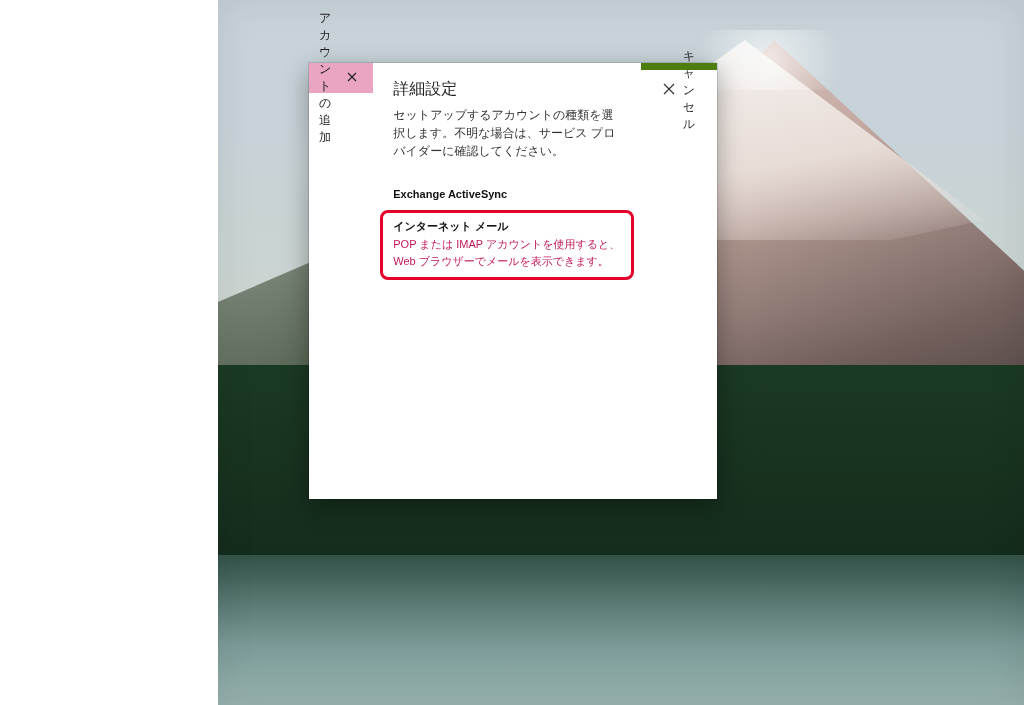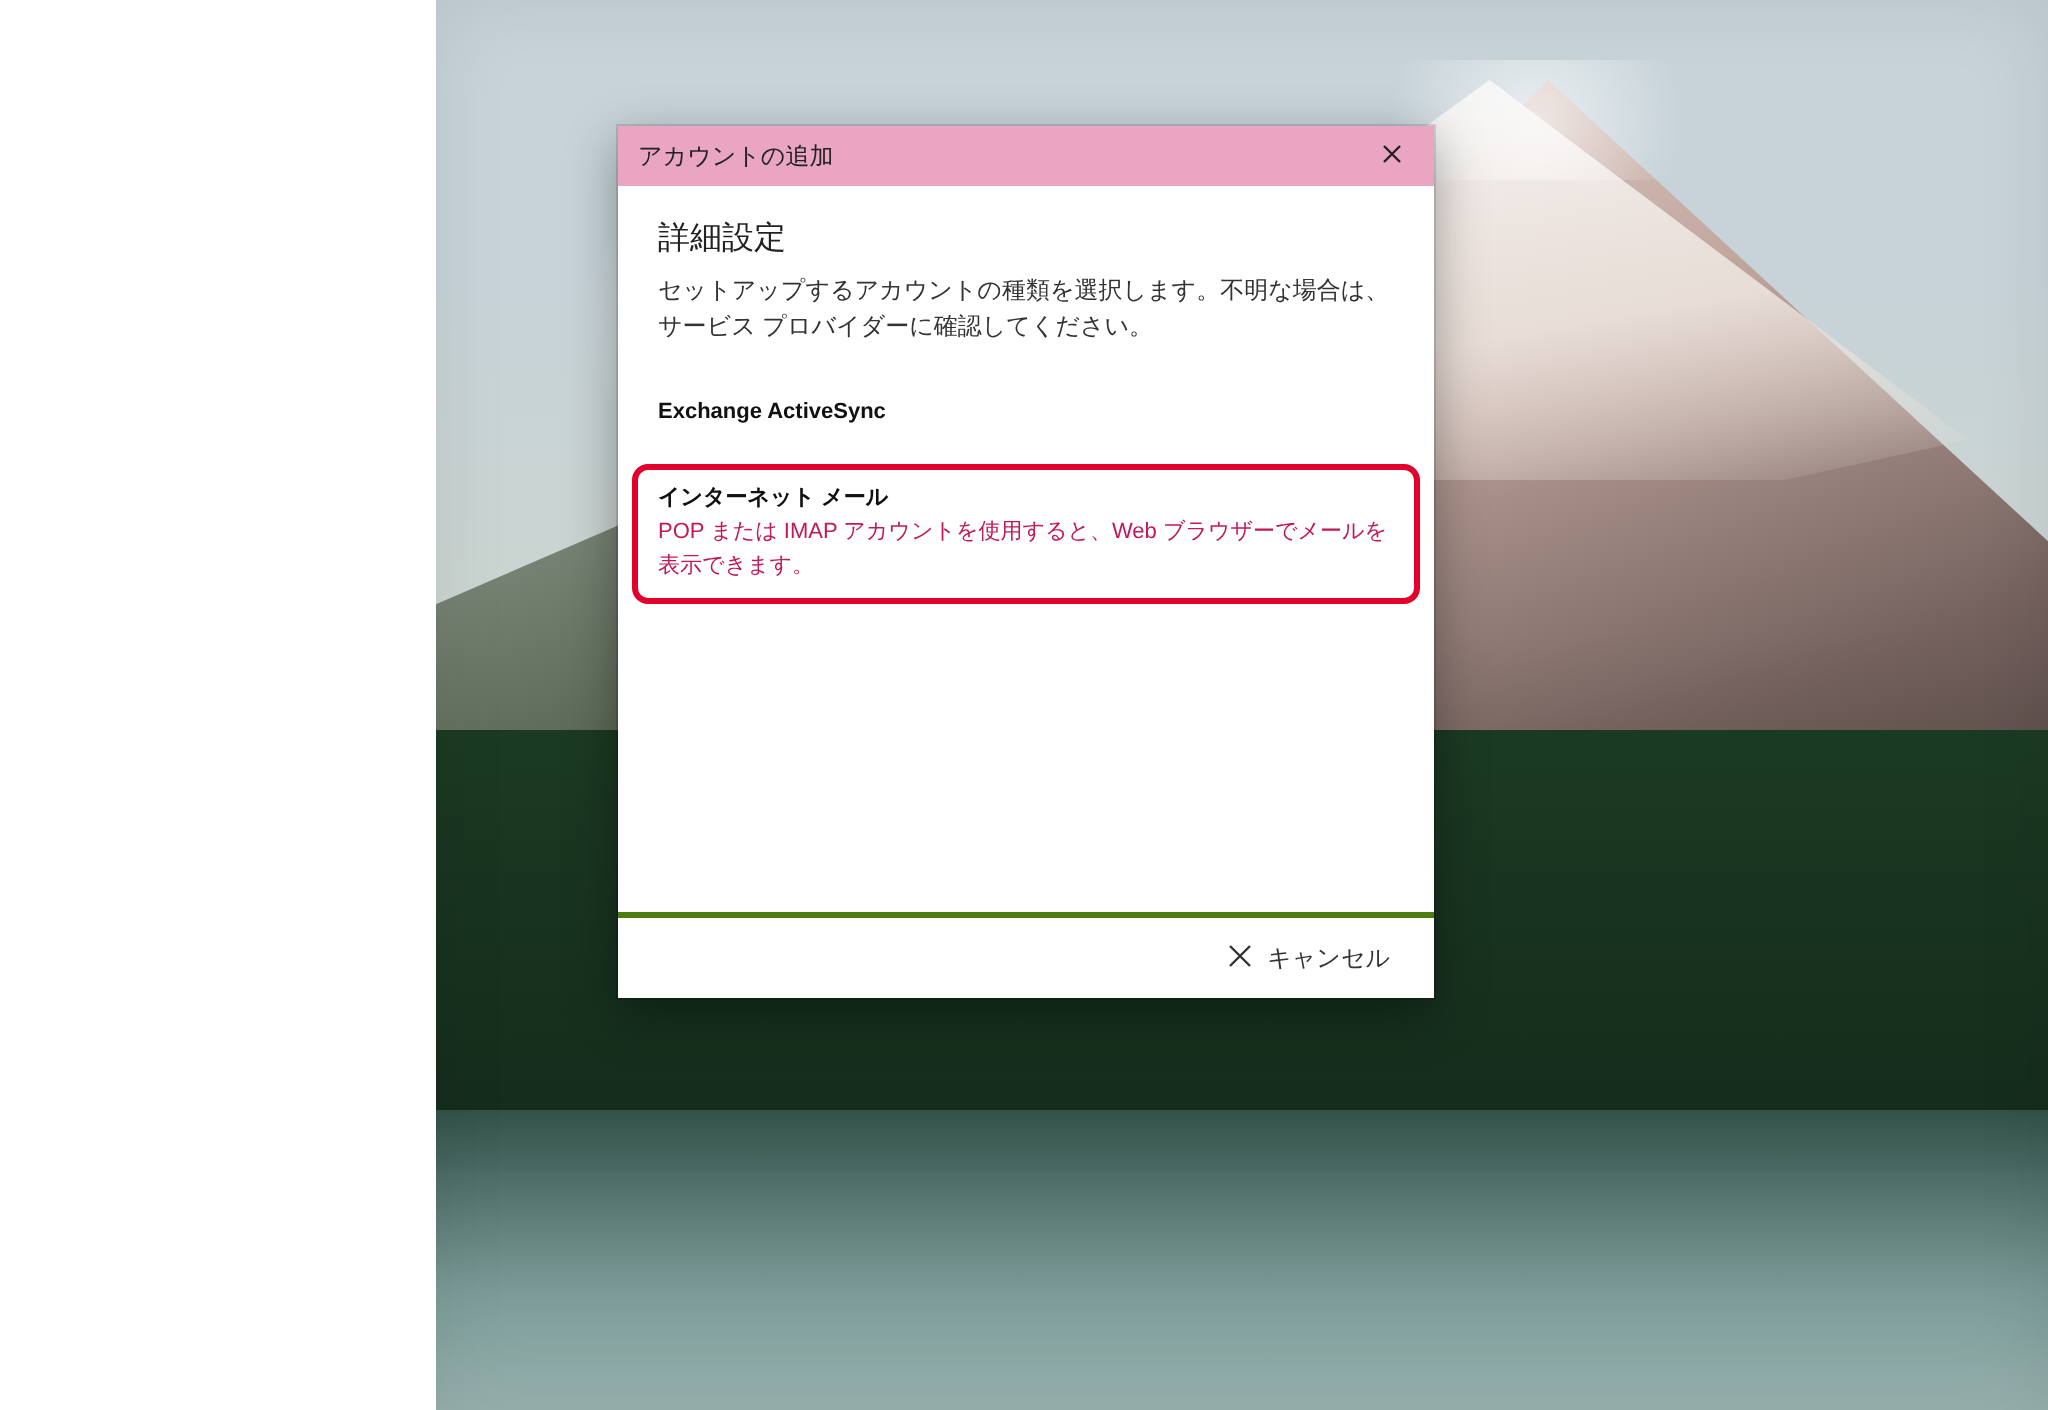--- a/index.html
+++ b/index.html
@@ -103,21 +103,21 @@
   
   .dialog {
     position: absolute;
     left: 309px;
     top: 63px;
     width: 408px;
     height: 436px;
     background: #ffffff;
     box-shadow: 0 8px 24px rgba(0,0,0,0.35), 0 0 0 1px rgba(0,0,0,0.12);
     display: flex;
-    flex-direction: column;
+    flex-direction: row;
     font-size: 12px;
     color: #222;
   }
   .dialog .titlebar {
     height: 30px;
     background: #e9a5c1;
     display: flex;
     align-items: center;
     padding: 0 0 0 10px;
     font-size: 12px;
@@ -169,27 +169,27 @@
     line-height: 1.5;
     color: #c2185b;
   }
 
   .option-highlight {
     border: 3px solid #e3002b;
     border-radius: 8px;
     padding: 6px 10px 8px 10px;
     margin-left: -13px;
     margin-right: -13px;
-    margin-top: 10px;
+    margin-top: 0;
   }
 
   .dialog .footer {
     height: 40px;
     flex: 0 0 40px;
-    border-top: 3px solid #4d7c0f;
+    border-top: 7px solid #4d7c0f;
     display: flex;
     align-items: center;
     justify-content: flex-end;
     padding: 0 16px;
     gap: 6px;
     font-size: 12px;
   }
   .footer .cancel-area {
     display: flex;
     align-items: center;

